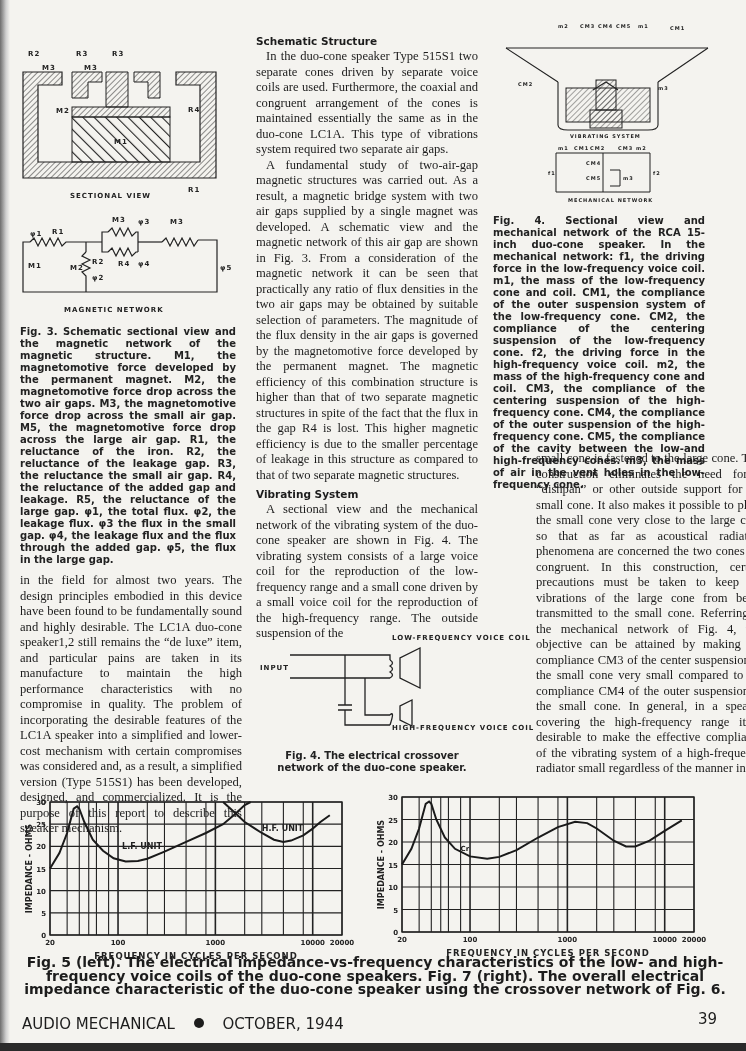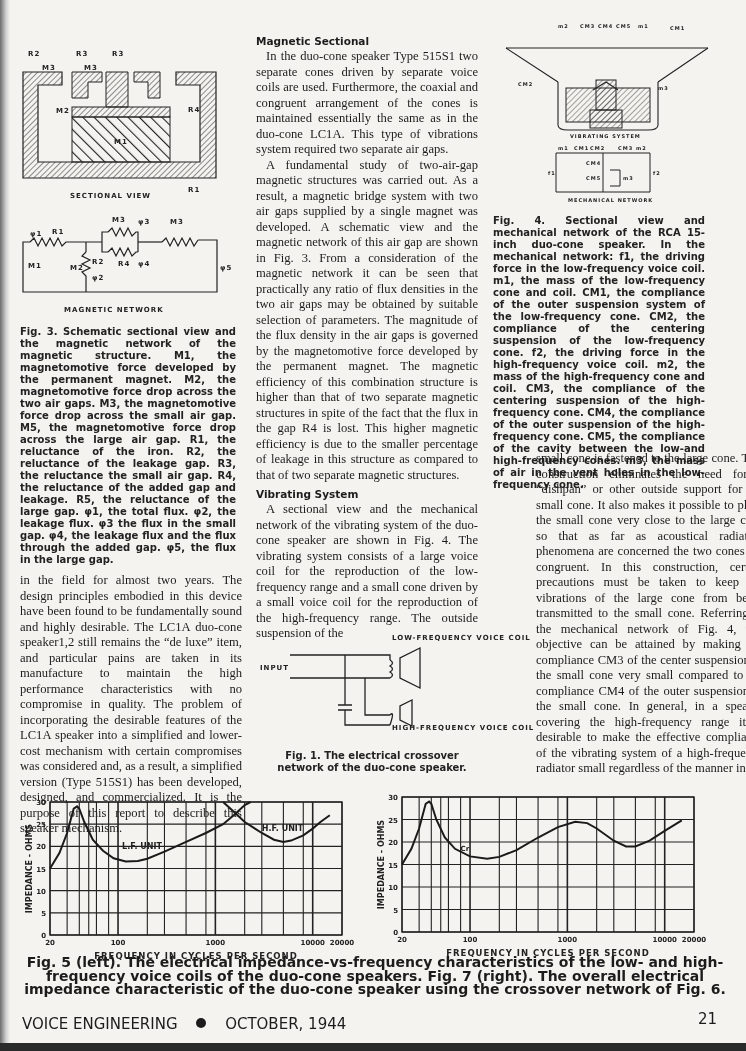--- a/index.html
+++ b/index.html
@@ -79,21 +79,21 @@
   <text class="fig-label" x="44" y="302">MAGNETIC NETWORK</text>
 </svg>
 
 <div class="caption" style="left:20px;top:326px;width:216px;">Fig. 3. Schematic sectional view and the magnetic network of the magnetic structure. M1, the magnetomotive force developed by the permanent magnet. M2, the magnetomotive force drop across the two air gaps. M3, the magnetomotive force drop across the small air gap. M5, the magnetomotive force drop across the large air gap. R1, the reluctance of the iron. R2, the reluctance of the leakage gap. R3, the reluctance the small air gap. R4, the reluctance of the added gap and leakage. R5, the reluctance of the large gap. φ1, the total flux. φ2, the leakage flux. φ3 the flux in the small gap. φ4, the leakage flux and the flux through the added gap. φ5, the flux in the large gap.</div>
 
 <div class="body-text" style="left:20px;top:527px;width:222px;margin-top:46px;">
   <p style="text-indent:0">in the field for almost two years. The design principles embodied in this device have been found to be fundamentally sound and highly desirable. The LC1A duo-cone speaker1,2 still remains the “de luxe” item, and particular pains are taken in its manufacture to maintain the high performance characteristics with no compromise in quality. The problem of incorporating the desirable features of the LC1A speaker into a simplified and lower-cost mechanism with certain compromises was considered and, as a result, a simplified version (Type 515S1) has been developed, designed, and commercialized. It is the purpose of this report to describe this speaker mechanism.</p>
 </div>
 
 <div class="body-text" style="left:256px;top:34px;width:222px;">
-  <div class="head">Magnetic Sectional</div>
+  <div class="head">Schematic Structure</div>
   <p>In the duo-cone speaker Type 515S1 two separate cones driven by separate voice coils are used. Furthermore, the coaxial and congruent arrangement of the cones is maintained essentially the same as in the duo-cone LC1A. This type of vibrations system required two separate air gaps.</p>
   <p>A fundamental study of two-air-gap magnetic structures was carried out. As a result, a magnetic bridge system with two air gaps supplied by a single magnet was developed. A schematic view and the magnetic network of this air gap are shown in Fig. 3. From a consideration of the magnetic network it can be seen that practically any ratio of flux densities in the two air gaps may be obtained by suitable selection of parameters. The magnitude of the flux density in the air gaps is governed by the magnetomotive force developed by the permanent magnet. The magnetic efficiency of this combination structure is higher than that of two separate magnetic structures in spite of the fact that the flux in the gap R4 is lost. This higher magnetic efficiency is due to the smaller percentage of leakage in this structure as compared to that of two separate magnetic structures.</p>
   <div class="head" style="margin-top:4px">Vibrating System</div>
   <p>A sectional view and the mechanical network of the vibrating system of the duo-cone speaker are shown in Fig. 4. The vibrating system consists of a large voice coil for the reproduction of the low-frequency range and a small cone driven by a small voice coil for the reproduction of the high-frequency range. The outside suspension of the</p>
 </div>
 
 <svg style="left:260px;top:630px;" width="225" height="120" viewBox="0 0 225 120">
   <g stroke="#222" stroke-width="1.3" fill="none">
     <path d="M30,25 H130 V30"></path>
     <path d="M30,48 H130"></path>
@@ -103,21 +103,21 @@
     <path d="M105,48 V85 H130"></path>
     <path d="M130,30 q5,3 0,6 q5,3 0,6 q5,3 0,6"></path>
     <path d="M130,85 q5,-5 0,10"></path>
     <path d="M140,28 V48 L160,58 V18 Z"></path>
     <path d="M140,76 V90 L152,96 V70 Z"></path>
   </g>
   <text class="fig-label" x="0" y="40">INPUT</text>
   <text class="fig-label" x="132" y="10">LOW-FREQUENCY VOICE COIL</text>
   <text class="fig-label" x="132" y="100">HIGH-FREQUENCY VOICE COIL</text>
 </svg>
-<div class="caption" style="left:262px;top:750px;width:220px;text-align:center;">Fig. 1. The electrical crossover network of the duo-cone speaker.</div>
+<div class="caption" style="left:262px;top:750px;width:220px;text-align:center;">Fig. 4. The electrical crossover network of the duo-cone speaker.</div>
 
 <svg style="left:498px;top:20px;" width="230" height="180" viewBox="0 0 230 180">
   <defs>
     <pattern id="hatch3" width="4" height="4" patternUnits="userSpaceOnUse" patternTransform="rotate(45)">
       <line x1="0" y1="0" x2="0" y2="4" stroke="#222" stroke-width="0.8"></line>
     </pattern>
   </defs>
   <g stroke="#222" stroke-width="1.1" fill="none">
     <path d="M8,28 H210"></path>
     <path d="M8,28 L60,62 M210,28 L160,62"></path>
@@ -246,18 +246,18 @@
     <text x="332" y="157" font-size="7" text-anchor="middle">20000</text>
     <text x="0" y="0" font-size="8" text-anchor="middle" transform="translate(22,79.5) rotate(-90)">IMPEDANCE - OHMS</text>
     <text x="186" y="171" font-size="8.5" text-anchor="middle" letter-spacing="1">FREQUENCY IN CYCLES PER SECOND</text>
     <path d="M40.0,79.5L49.4,63.8L57.1,43.5L63.7,18.8L67.1,16.5L69.3,18.8L74.3,34.5L82.8,52.5L93.0,63.8L108.0,71.4L125.2,73.7L137.3,71.9L154.5,65.1L176.1,52.5L195.9,42.1L213.1,36.8L225.2,38.1L234.7,43.5L251.8,55.7L264.0,61.5L273.4,61.5L287.6,55.7L302.7,45.8L319.8,35.4" fill="none" stroke="#1a1a1a" stroke-width="2"></path>
     <text x="98.60050582258833" y="66" font-size="7">Cr</text>
   </svg>
 
 <div class="bottom-caption">Fig. 5 (left). The electrical impedance-vs-frequency characteristics of the low- and high-frequency voice coils of the duo-cone speakers. Fig. 7 (right). The overall electrical impedance characteristic of the duo-cone speaker using the crossover network of Fig. 6.</div>
 
 <div class="footer" style="left:22px;top:1015px;">
-  <span>VOICE ENGINEERING</span>
+  <span>AUDIO MECHANICAL</span>
   <span style="display:inline-block;width:10px;height:10px;border-radius:50%;background:#1c1c1c;margin:0 14px 1px 14px;"></span>
   <span>OCTOBER, 1944</span>
 </div>
-<div class="footer" style="left:698px;top:1010px;">21</div>
+<div class="footer" style="left:698px;top:1010px;">39</div>
 <div class="bottom-edge"></div>
 
 </body></html>

